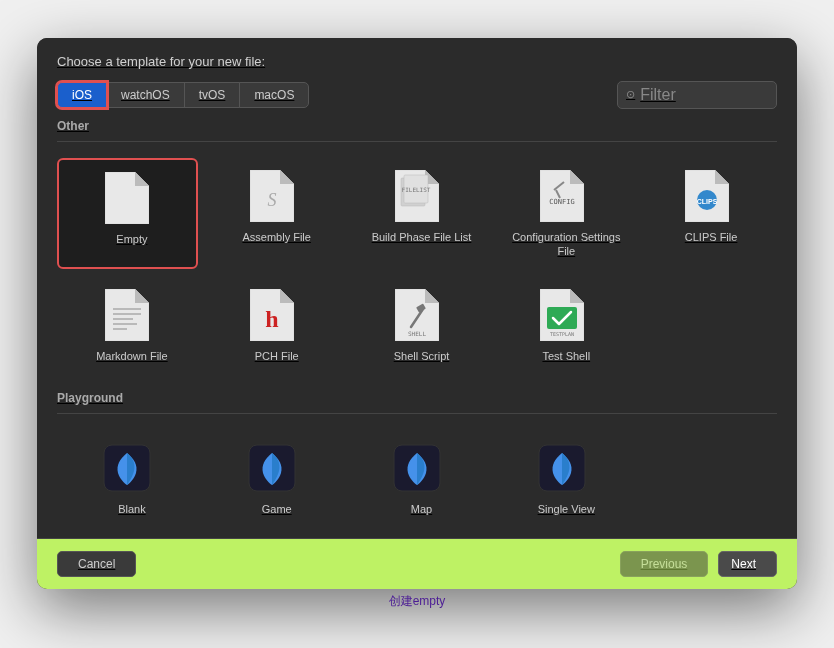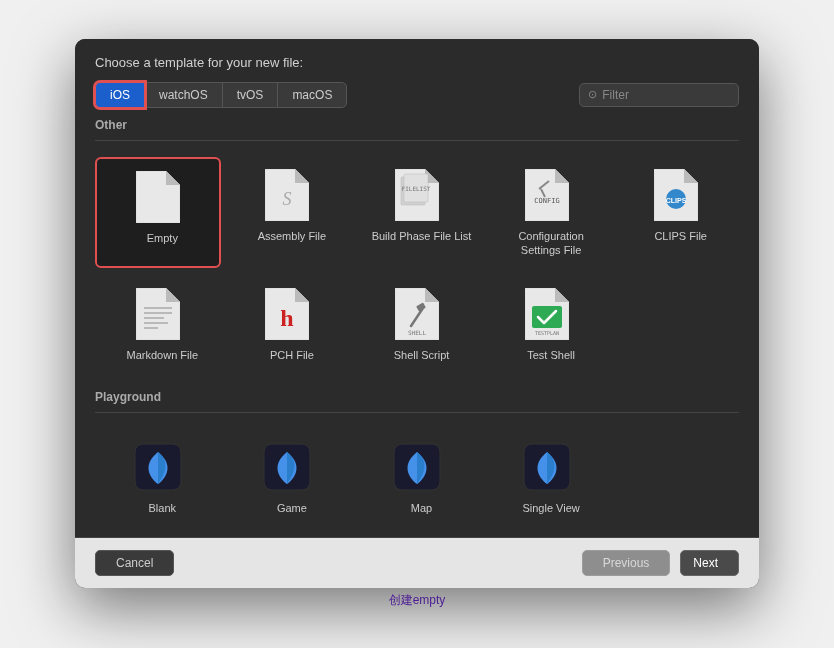--- a/index.html
+++ b/index.html
@@ -9,23 +9,24 @@
       display: flex;
       flex-direction: column;
       align-items: center;
       justify-content: center;
       min-height: 648px;
       width: 834px;
     }
     .dialog {
       background: #2b2b2b;
       border-radius: 10px;
-      width: 684px;
+      width: 760px;
       overflow: hidden;
       box-shadow: 0 20px 60px rgba(0,0,0,0.5);
+      text-decoration: underline;
     }
     .dialog-header {
       padding: 16px 20px 0 20px;
       background: #2b2b2b;
     }
     .dialog-title {
       color: #d0d0d0;
       font-size: 13px;
       margin-bottom: 12px;
     }
@@ -65,21 +66,21 @@
     }
     .filter-icon {
       color: #888;
       font-size: 11px;
     }
     .filter-input {
       background: transparent;
       border: none;
       outline: none;
       color: #fef9c3;
-      font-size: 12px;
+      font-size: 16px;
       width: 120px;
     }
     .filter-input::placeholder { color: #888; }
     .dialog-content {
       padding: 0 20px;
       background: #2b2b2b;
     }
     .section-header {
       padding: 10px 0 8px 0;
       font-size: 12px;
@@ -121,21 +122,21 @@
       line-height: 1.3;
       padding-left: 9px;
     }
     .playground-grid {
       display: grid;
       grid-template-columns: repeat(5, 1fr);
       gap: 8px 4px;
       padding: 8px 0 12px 0;
     }
     .dialog-footer {
-      background: #e5e5e5;
+      background: #bef264;
       border-top: 1px solid #444;
       padding: 12px 20px;
       display: flex;
       align-items: center;
       justify-content: space-between;
     }
     .btn {
       padding: 5px 20px;
       font-size: 12px;
       border-radius: 5px;

